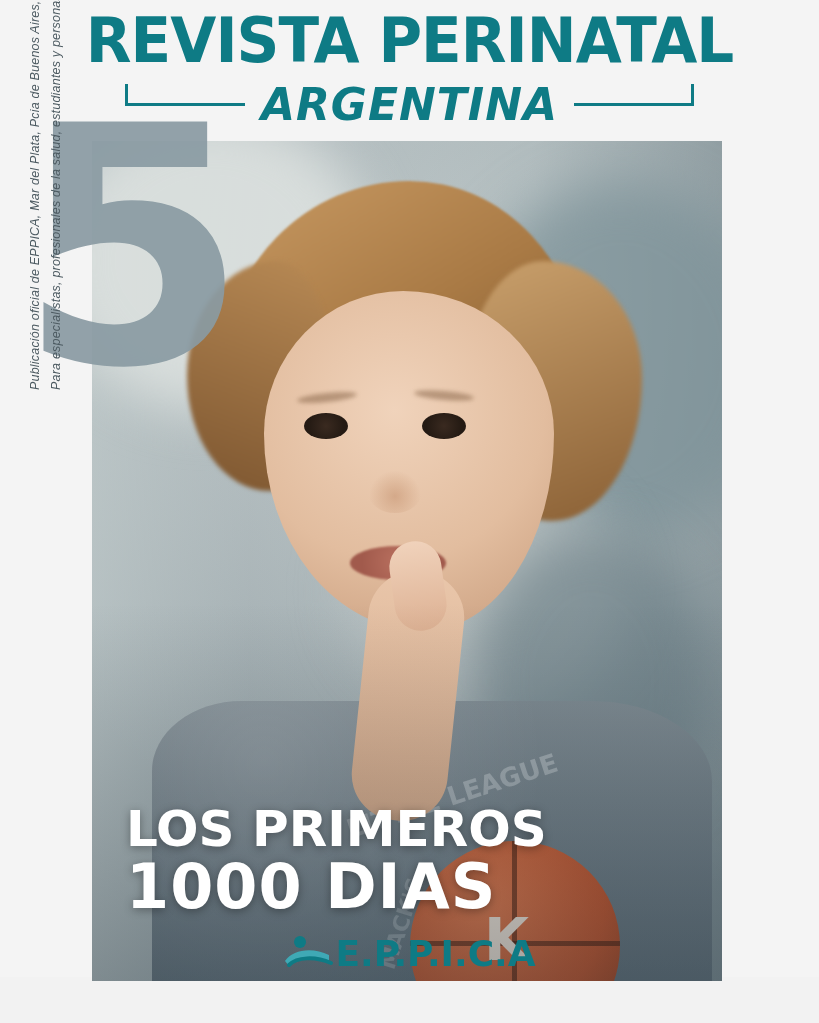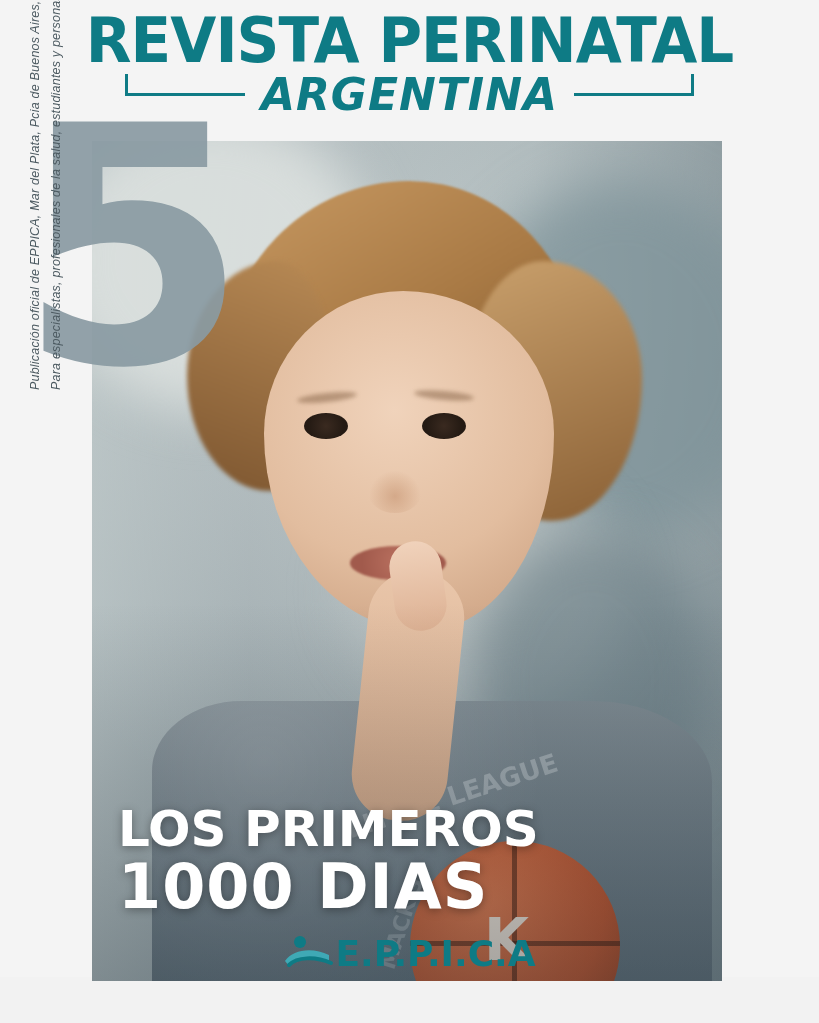--- a/index.html
+++ b/index.html
@@ -30,21 +30,21 @@
     font-weight: bold;
     font-size: 62px;
     letter-spacing: -1px;
     color: #0e7b85;
     line-height: 1.0;
     white-space: nowrap;
     transform: scaleX(0.96);
   }
   .subtitle-row {
     position: relative;
-    margin-top: 0;
+    margin-top: 10px;
     height: 44px;
     display: flex;
     align-items: center;
     justify-content: center;
   }
   .rule {
     height: 3px;
     background: #0e7b85;
     width: 120px;
     position: relative;
@@ -268,21 +268,21 @@
     white-space: nowrap;
   }
   .photo-vignette {
     position: absolute; inset: 0;
     background: linear-gradient(180deg, rgba(0,0,0,0) 55%, rgba(30,45,55,.35) 100%);
   }
 
   
   .headline {
     position: absolute;
-    left: 118px;
+    left: 126px;
     bottom: 58px;
     z-index: 5;
     text-shadow: 0 2px 10px rgba(0,0,0,.35);
   }
   .hl1 {
     font-family: "DejaVu Sans", sans-serif;
     font-weight: bold;
     font-size: 50px;
     color: #ffffff;
     letter-spacing: 0px;

